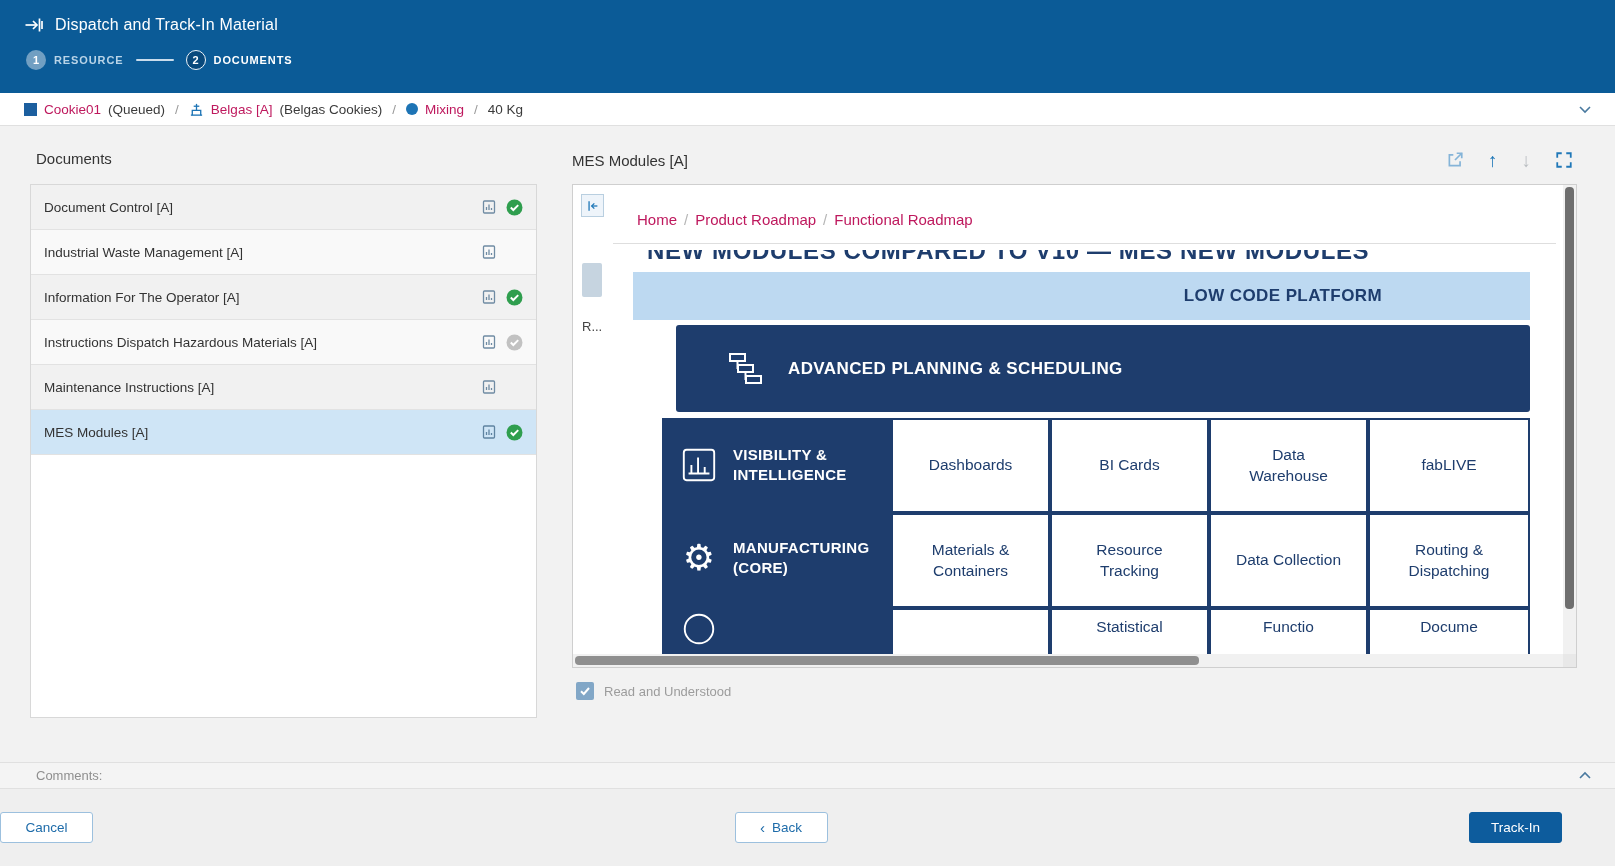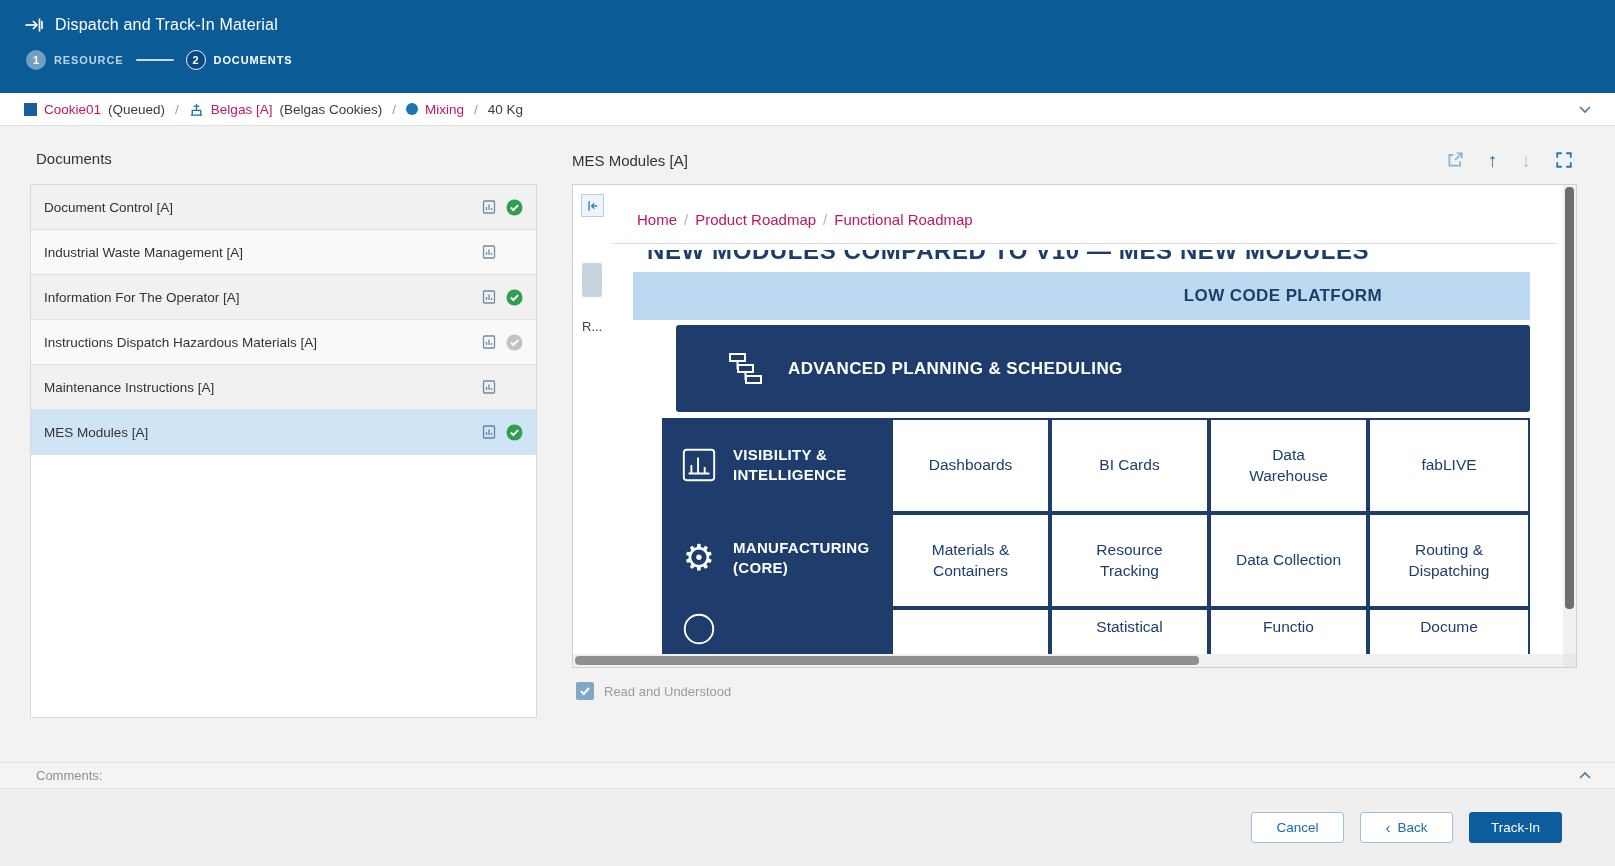--- a/index.html
+++ b/index.html
@@ -82,21 +82,21 @@
   .vscroll-thumb{position:absolute;top:2px;left:2px;width:9px;height:90%;background:#6e6e6e;border-radius:4px}
   .scroll-corner{position:absolute;right:0;bottom:0;width:13px;height:13px;background:#e8e8e8}
 
   .read-row{display:flex;align-items:center;gap:10px;margin-top:14px;padding-left:4px}
   .checkbox{width:18px;height:18px;border-radius:2px;background:#82a7c7;display:flex;align-items:center;justify-content:center;cursor:pointer}
   .read-label{font-size:13px;color:#9c9c9c}
 
   
   .comments{height:27px;flex:none;background:#f4f4f4;border-top:1px solid #e0e0e0;border-bottom:1px solid #e0e0e0;display:flex;align-items:center;padding:0 22px 0 36px;font-size:13px;color:#8f8f8f}
   .comments-caret{margin-left:auto;display:flex;cursor:pointer}
-  .footer{height:77px;flex:none;background:#efefef;display:flex;align-items:center;justify-content:flex-end;gap:16px;padding-right:53px}
+  .footer{height:77px;flex:none;background:#efefef;display:flex;align-items:center;justify-content:space-between;gap:16px;padding-right:53px}
   .btn{height:31px;min-width:93px;border-radius:3px;font-size:13.5px;font-family:"Liberation Sans",sans-serif;display:inline-flex;align-items:center;justify-content:center;gap:7px;padding:0 18px;cursor:pointer}
   .btn.secondary{background:#fff;border:1px solid #9cc0de;color:#1d6ba9}
   .btn.primary{background:#0d5c9d;border:1px solid #0d5c9d;color:#fff}
   .chev{font-size:15px;line-height:1}
 </style>
 </head>
 <body>
 
 <div class="page">
 

